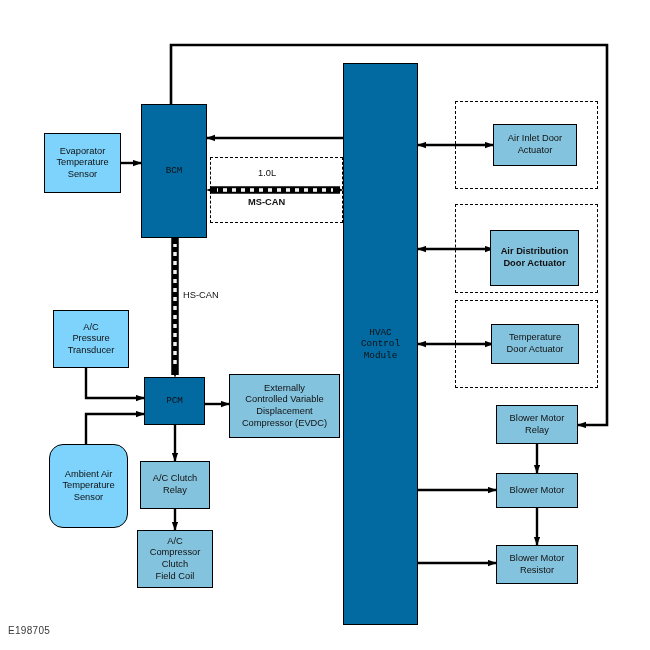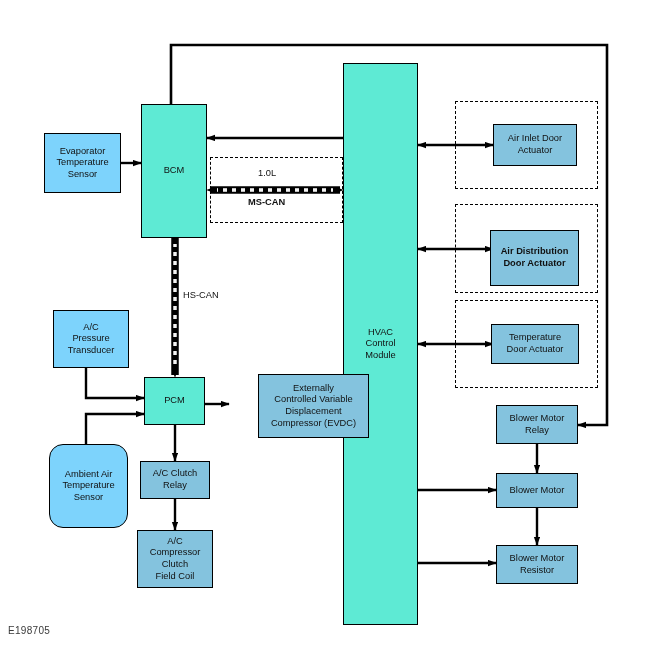--- a/index.html
+++ b/index.html
@@ -20,21 +20,21 @@
     display:flex;
     align-items:center;
     justify-content:center;
     text-align:center;
     color:#111;
     font-size:9.3px;
     line-height:1.22;
     padding:1px 2px;
     z-index:3;
   }
-  .yellow{background:#5eead4;}
+  .yellow{background:#0369a1;font-family:Liberation Mono, monospace;}
   .green{background:#7dd3fc;}
   .blue{background:#84c3de;}
 
   .dashgroup{
     position:absolute;
     box-sizing:border-box;
     border:1.8px dashed #000;
     background:transparent;
     z-index:2;
   }
@@ -157,25 +157,25 @@
   </div>
 
   <div class="node blue" style="left:490px;top:230px;width:89px;height:56px;font-weight:bold;">
     <span class="vtext">Air Distribution<br>Door Actuator</span>
   </div>
 
   <div class="node blue" style="left:491px;top:324px;width:88px;height:40px;">
     <span class="vtext">Temperature<br>Door Actuator</span>
   </div>
 
-  <div class="node blue" style="left:229px;top:374px;width:111px;height:64px;margin-left:29px;">
+  <div class="node blue" style="left:229px;top:374px;width:111px;height:64px;">
     <span class="vtext">Externally<br>Controlled Variable<br>Displacement<br>Compressor (EVDC)</span>
   </div>
 
-  <div class="node blue" style="left:140px;top:461px;width:70px;height:38px;">
+  <div class="node blue" style="left:140px;top:461px;width:70px;height:48px;">
     <span class="vtext">A/C Clutch<br>Relay</span>
   </div>
 
   <div class="node blue" style="left:137px;top:530px;width:76px;height:58px;">
     <span class="vtext">A/C<br>Compressor<br>Clutch<br>Field Coil</span>
   </div>
 
   <div class="node blue" style="left:496px;top:405px;width:82px;height:39px;">
     <span class="vtext">Blower Motor<br>Relay</span>
   </div>

